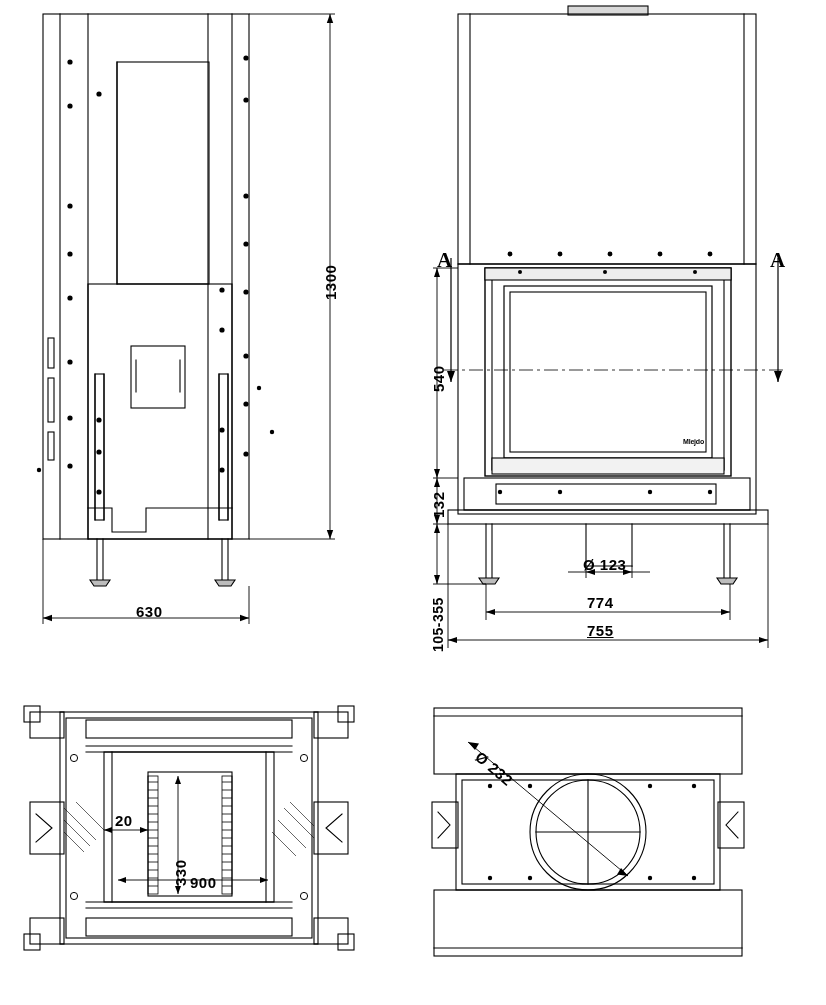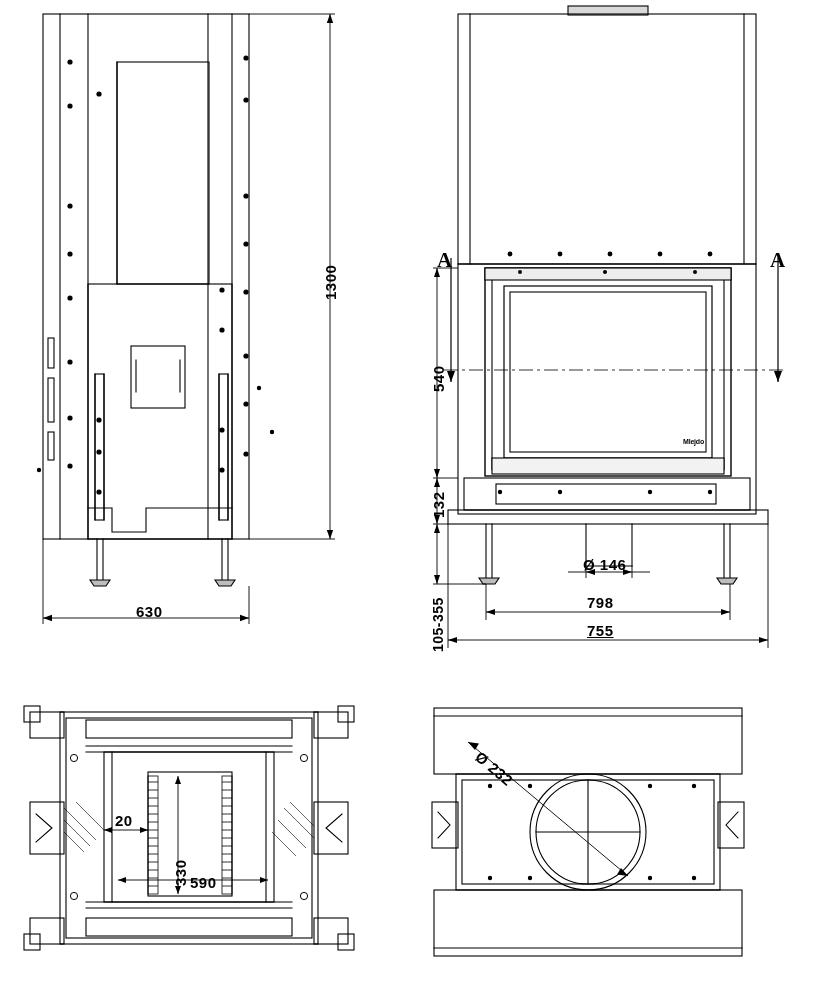--- a/index.html
+++ b/index.html
@@ -247,22 +247,22 @@
         <path d="M48 640 l9 -3 v6 Z" fill="#000" stroke="none"></path>
         <path d="M368 640 l-9 -3 v6 Z" fill="#000" stroke="none"></path>
       </g>
     </svg>
     <div class="secletter" style="left:37px; top:248px;">A</div>
     <div class="secletter" style="left:370px; top:248px;">A</div>
     <div class="brand" style="left:283px; top:438px;">Mlejdo</div>
     <div class="dimlabel vert" style="left:30px; top:392px;">540</div>
     <div class="dimlabel vert" style="left:30px; top:518px;">132</div>
     <div class="dimlabel vert" style="left:30px; top:652px; font-size:14px;">105-355</div>
-    <div class="dimlabel" style="left:183px; top:556px;">Ø  146</div>
-    <div class="dimlabel" style="left:187px; top:594px;">798</div>
+    <div class="dimlabel" style="left:183px; top:556px;">Ø  123</div>
+    <div class="dimlabel" style="left:187px; top:594px;">774</div>
     <div class="dimlabel" style="left:187px; top:622px;text-decoration:underline;">755</div>
   </div>
 
   <div class="view" style="left:0px; top:690px; width:370px; height:315px;">
     <svg width="370" height="315" viewBox="0 0 370 315">
       <g fill="none" stroke="#000" stroke-width="1.1" stroke-linecap="square">
 
         <rect x="60" y="22" width="258" height="232"></rect>
         <rect x="66" y="28" width="246" height="220"></rect>
 
@@ -357,21 +357,21 @@
         <path d="M178 86 l-3 8 h6 Z" fill="#000" stroke="none"></path>
         <path d="M178 204 l-3 -8 h6 Z" fill="#000" stroke="none"></path>
 
         <line x1="118" y1="190" x2="268" y2="190"></line>
         <path d="M118 190 l8 -3 v6 Z" fill="#000" stroke="none"></path>
         <path d="M268 190 l-8 -3 v6 Z" fill="#000" stroke="none"></path>
       </g>
     </svg>
     <div class="dimlabel" style="left:115px; top:122px;">20</div>
     <div class="dimlabel vert" style="left:172px; top:196px;">330</div>
-    <div class="dimlabel" style="left:190px; top:184px;">590</div>
+    <div class="dimlabel" style="left:190px; top:184px;">900</div>
   </div>
 
   <div class="view" style="left:410px; top:690px; width:416px; height:315px;">
     <svg width="416" height="315" viewBox="0 0 416 315">
       <g fill="none" stroke="#000" stroke-width="1.1" stroke-linecap="square">
 
         <rect x="24" y="18" width="308" height="66"></rect>
         <line x1="24" y1="26" x2="332" y2="26"></line>
 
         <rect x="46" y="84" width="264" height="116"></rect>

